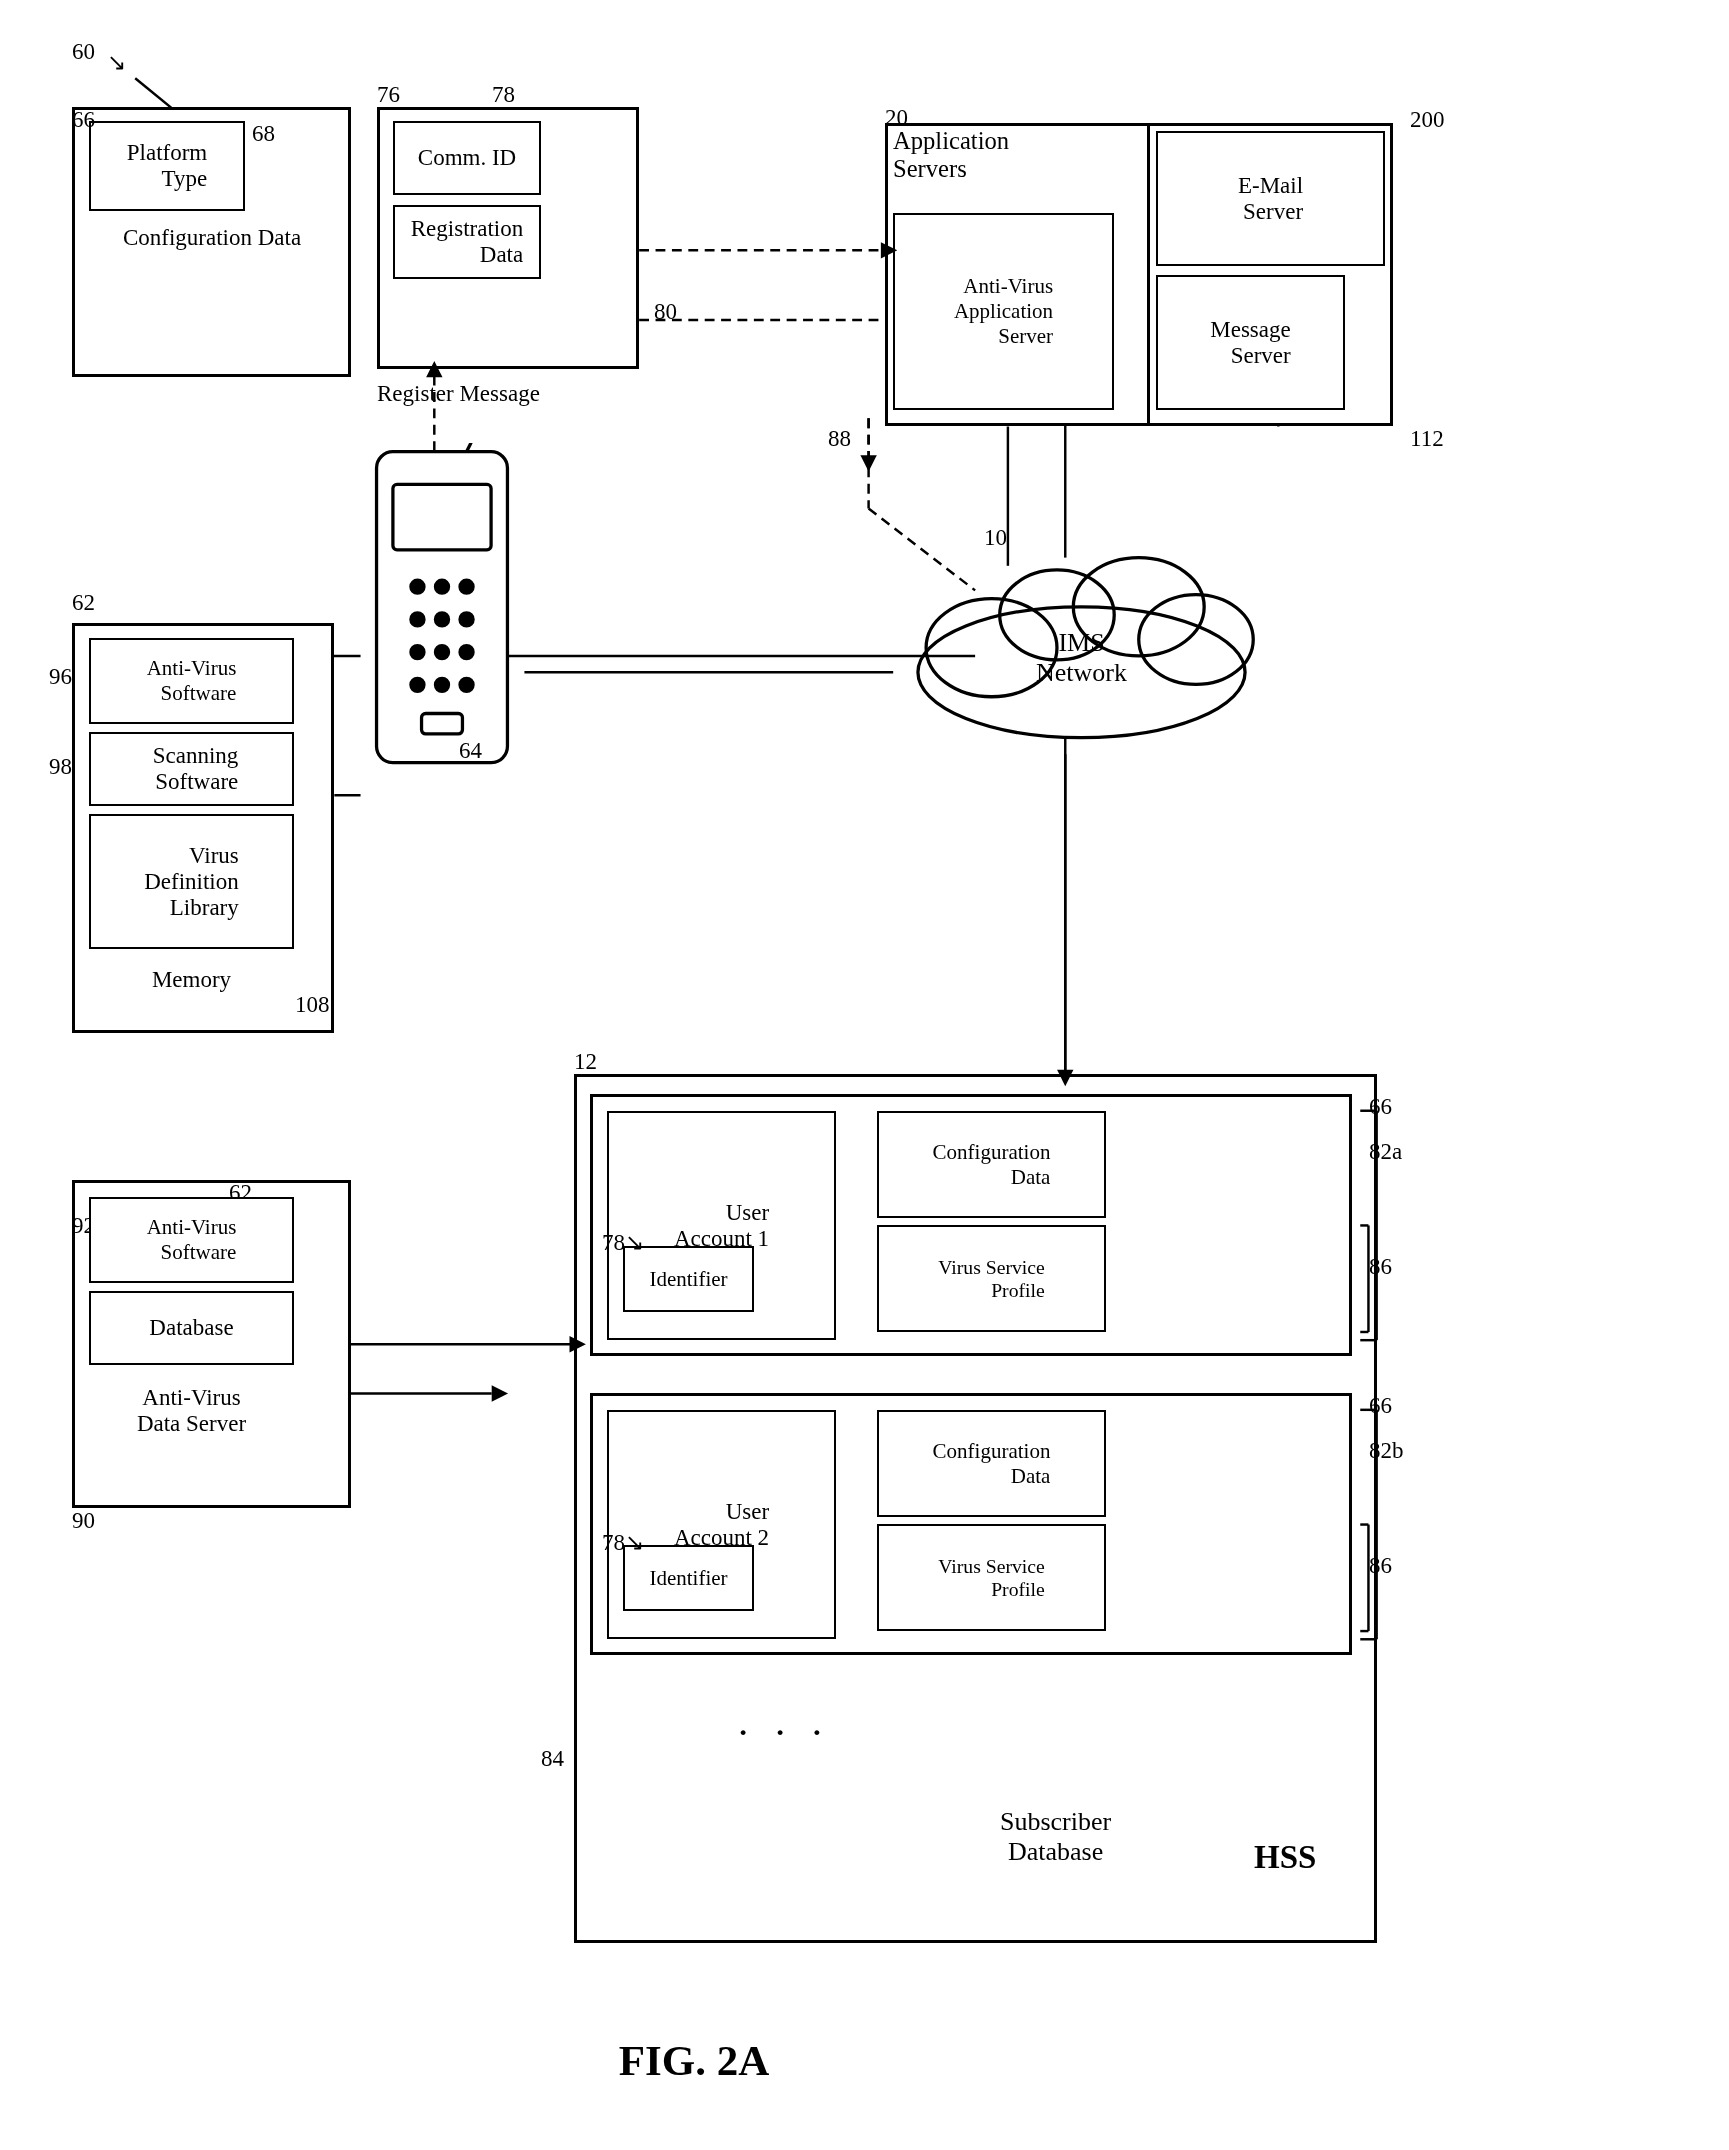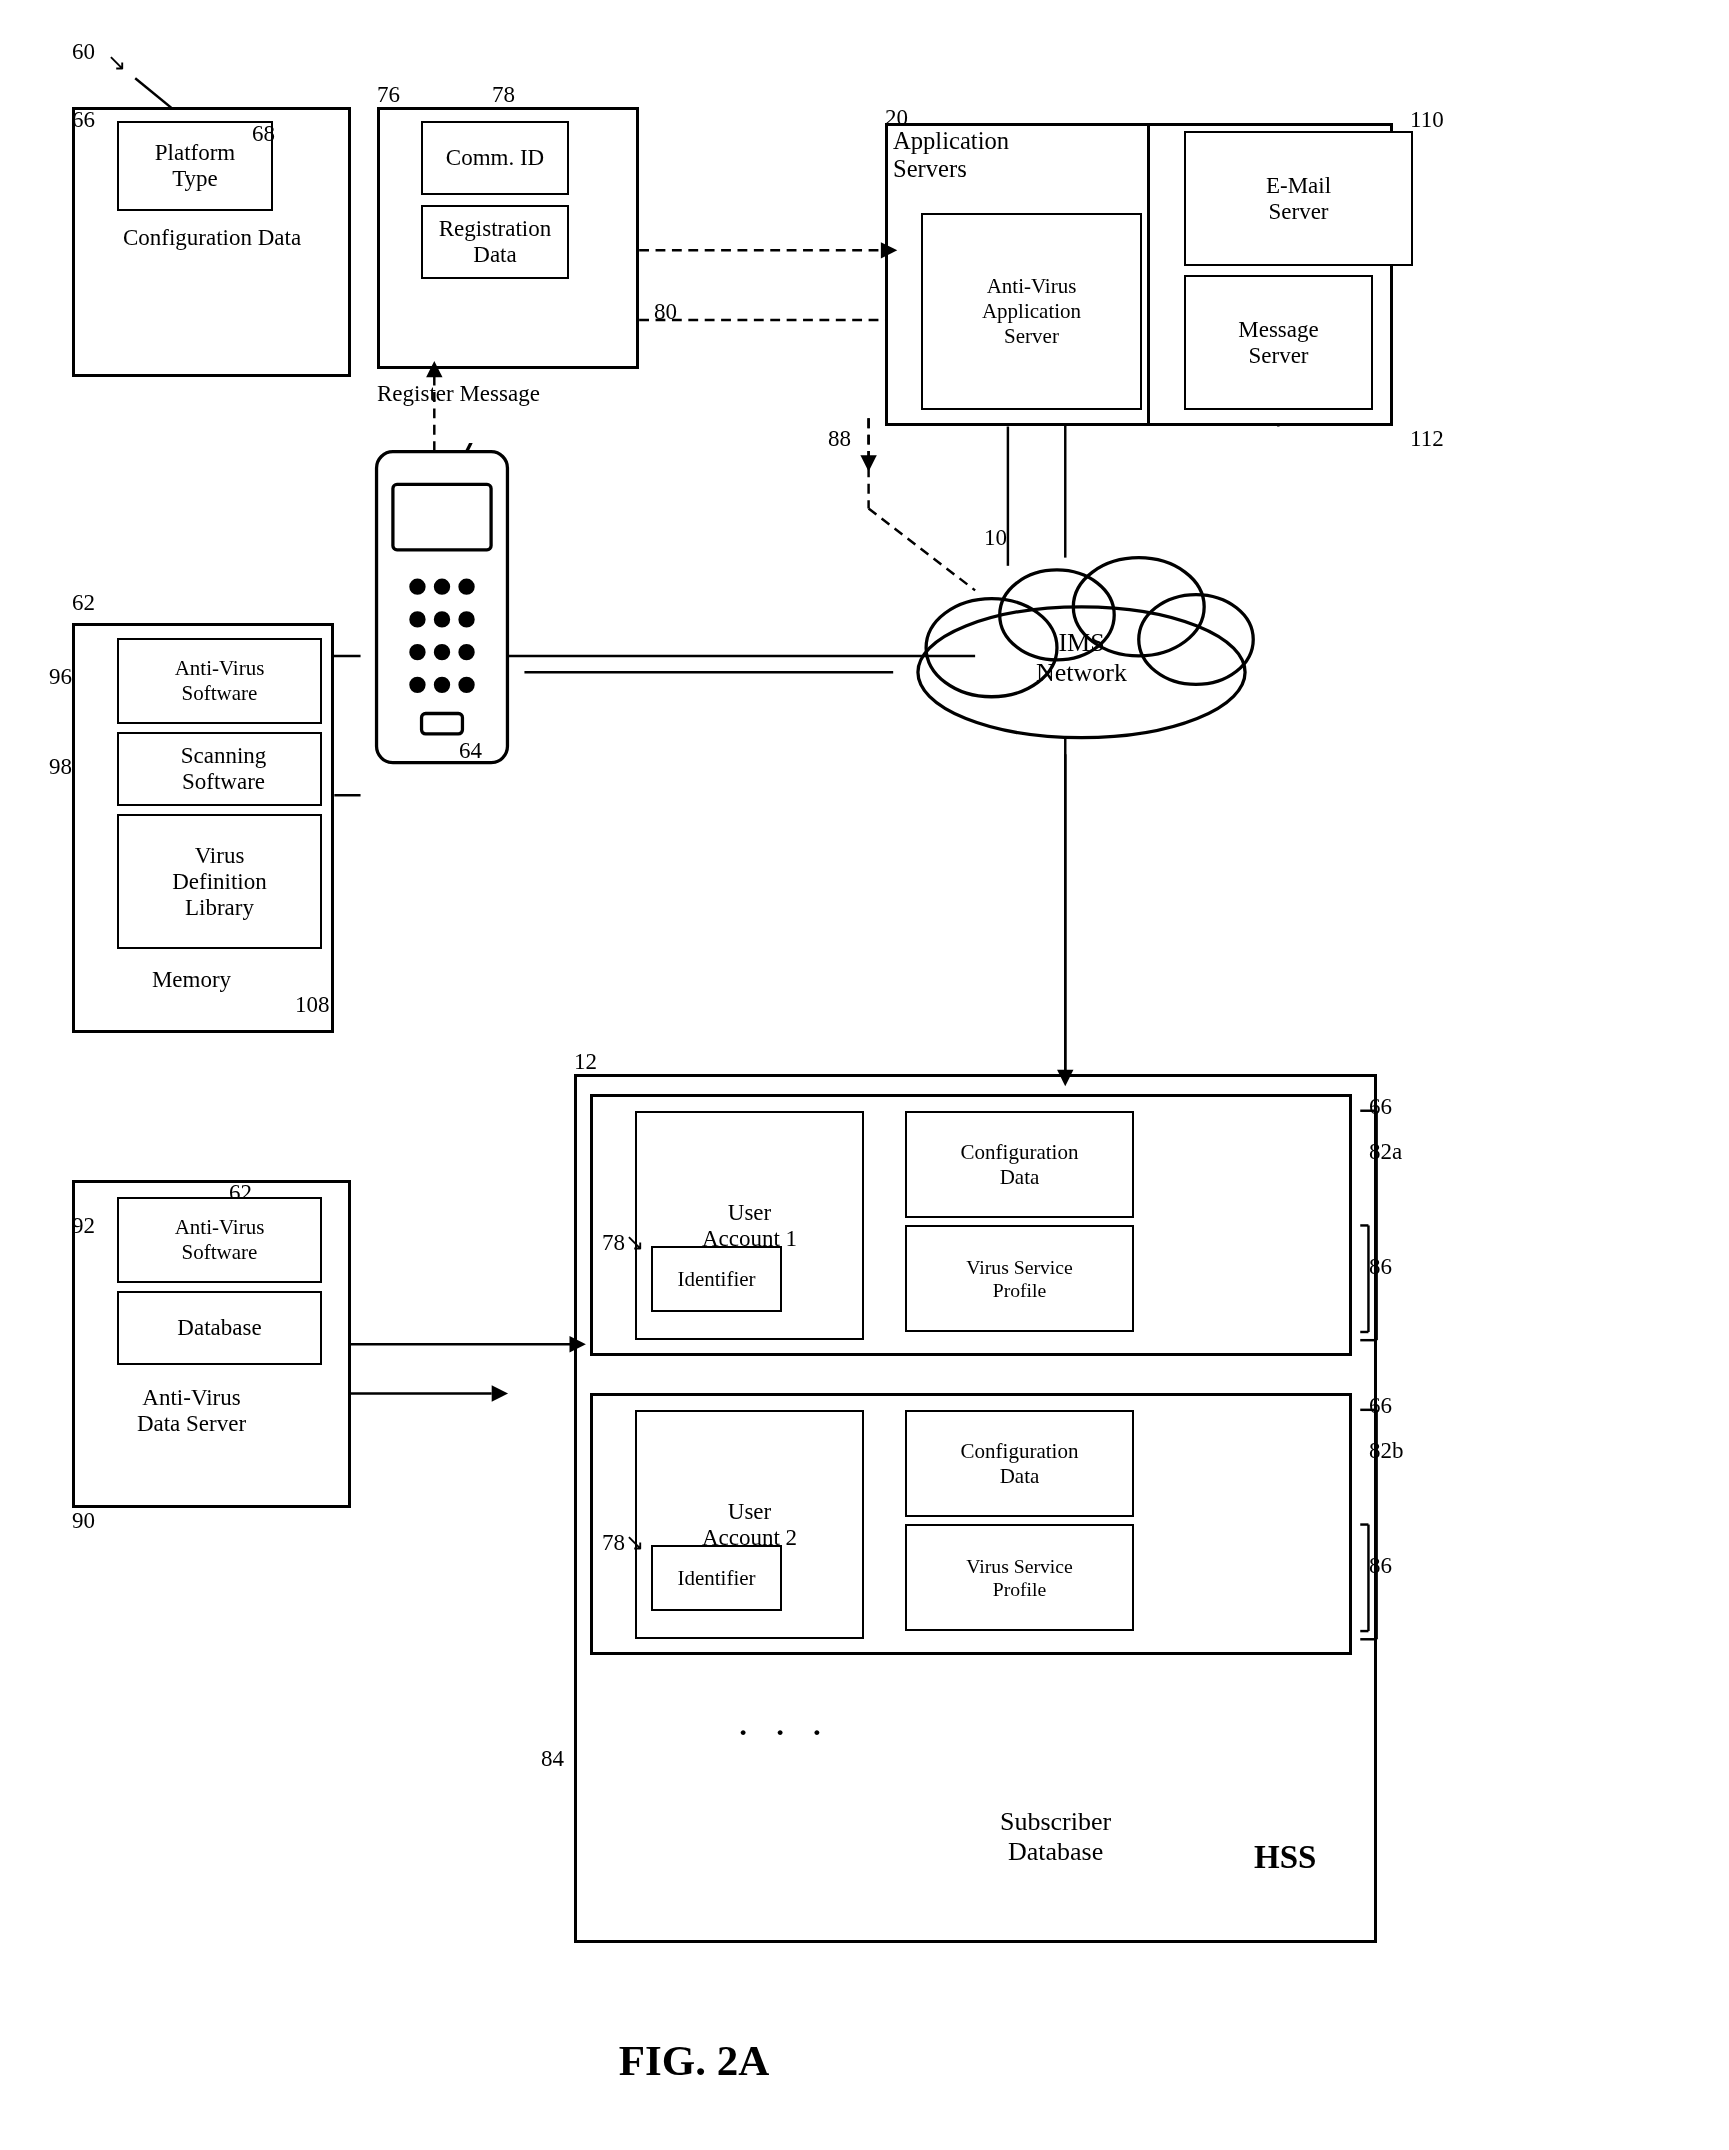--- a/index.html
+++ b/index.html
@@ -22,23 +22,22 @@
       font-size: 23px;
       color: #000;
     }
     .box {
       position: absolute;
       border: 2.5px solid #000;
       background: #fff;
       display: flex;
       align-items: center;
       justify-content: center;
-      text-align: center;
+      text-align: right;
       font-size: 23px;
-      margin-left: 28px;
     }
     .box-outer {
       position: absolute;
       border: 3.3px solid #000;
       background: #fff;
     }
     svg.lines {
       position: absolute;
       top: 0; left: 0;
       width: 1729px;
@@ -150,21 +149,21 @@
 
   <div class="box-outer" style="left:1147px; top:123px; width:246px; height:303px;"></div>
   <div class="box" style="left:1156px; top:131px; width:229px; height:135px;">
     <span style="white-space:pre-line;">E-Mail
 Server</span>
   </div>
   <div class="box" style="left:1156px; top:275px; width:189px; height:135px;">
     <span style="white-space:pre-line;">Message
 Server</span>
   </div>
-  <span class="label" style="left:1410px; top:107px;">110</span>
+  <span class="label" style="left:1410px; top:107px;">200</span>
 
   <span class="label" style="left:828px; top:426px;">88</span>
 
   <span class="label" style="left:1410px; top:426px;">112</span>
 
   <span class="label" style="left:984px; top:525px;">10</span>
 
   <svg style="position:absolute; left:893px; top:525px;" width="377" height="229" xmlns="http://www.w3.org/2000/svg" viewBox="0 0 460 280">
     <g fill="none" stroke="#000" stroke-width="4">
       <ellipse cx="230" cy="180" rx="200" ry="80"></ellipse>

